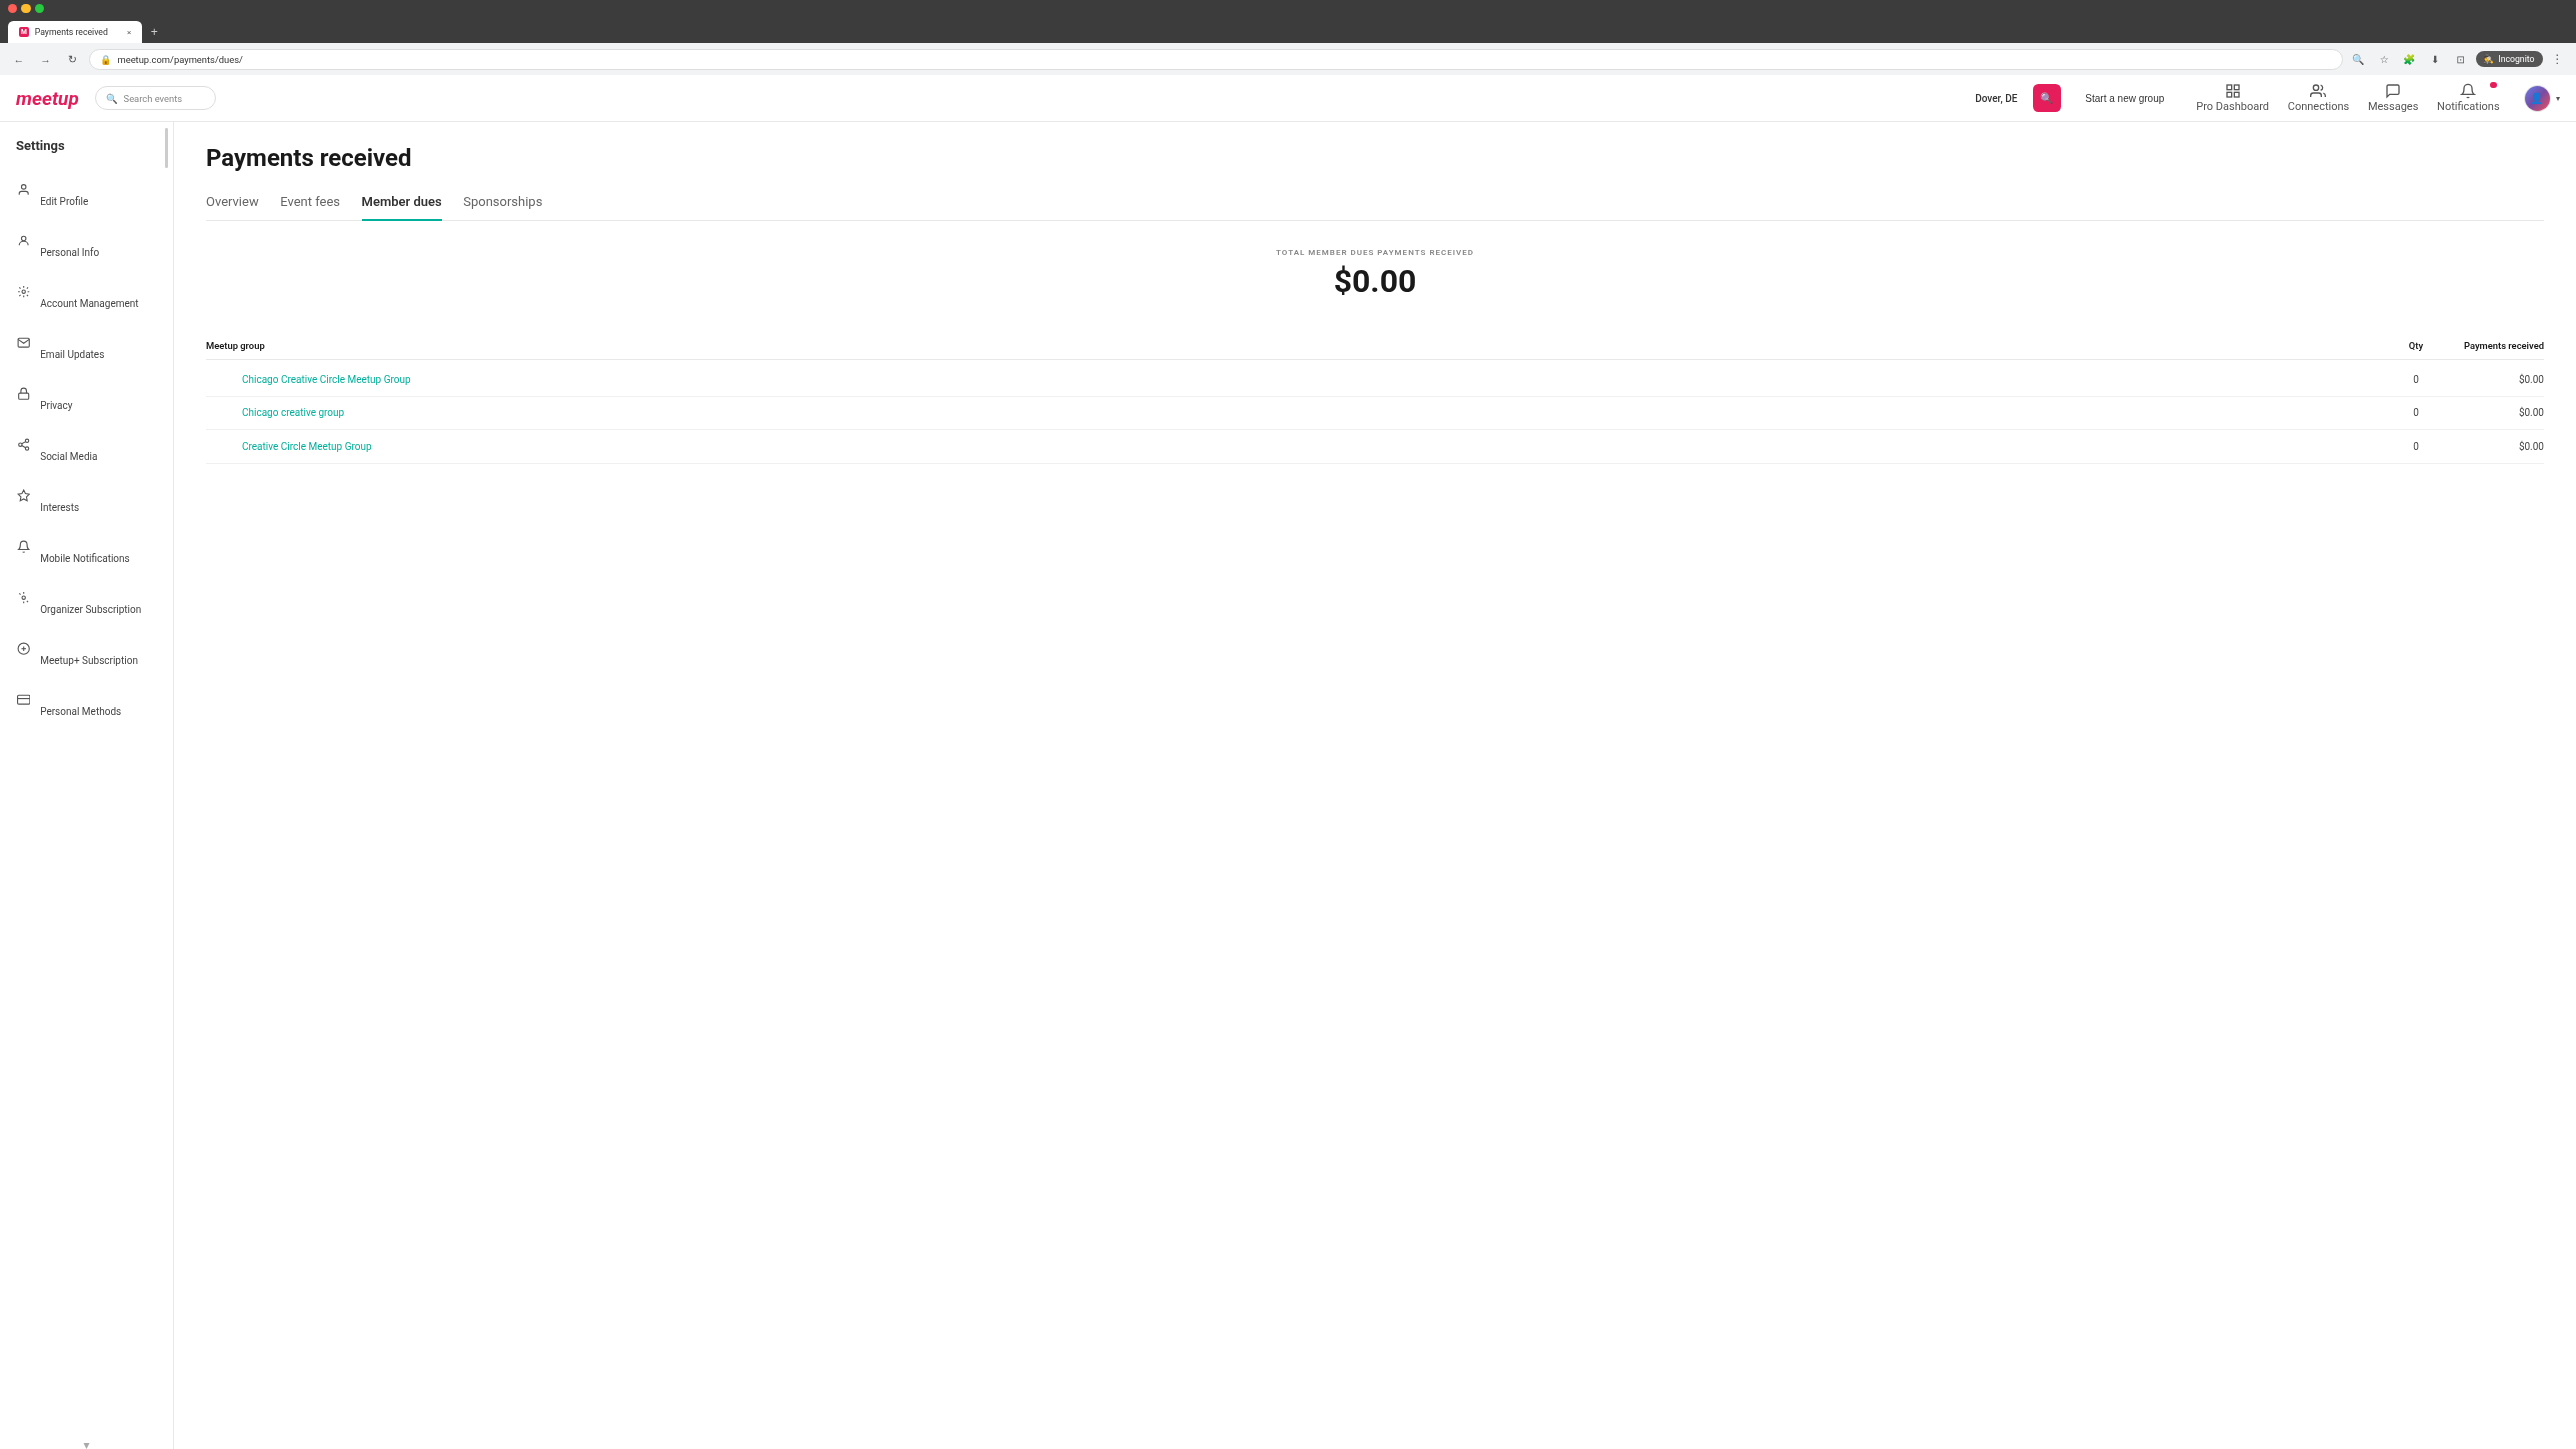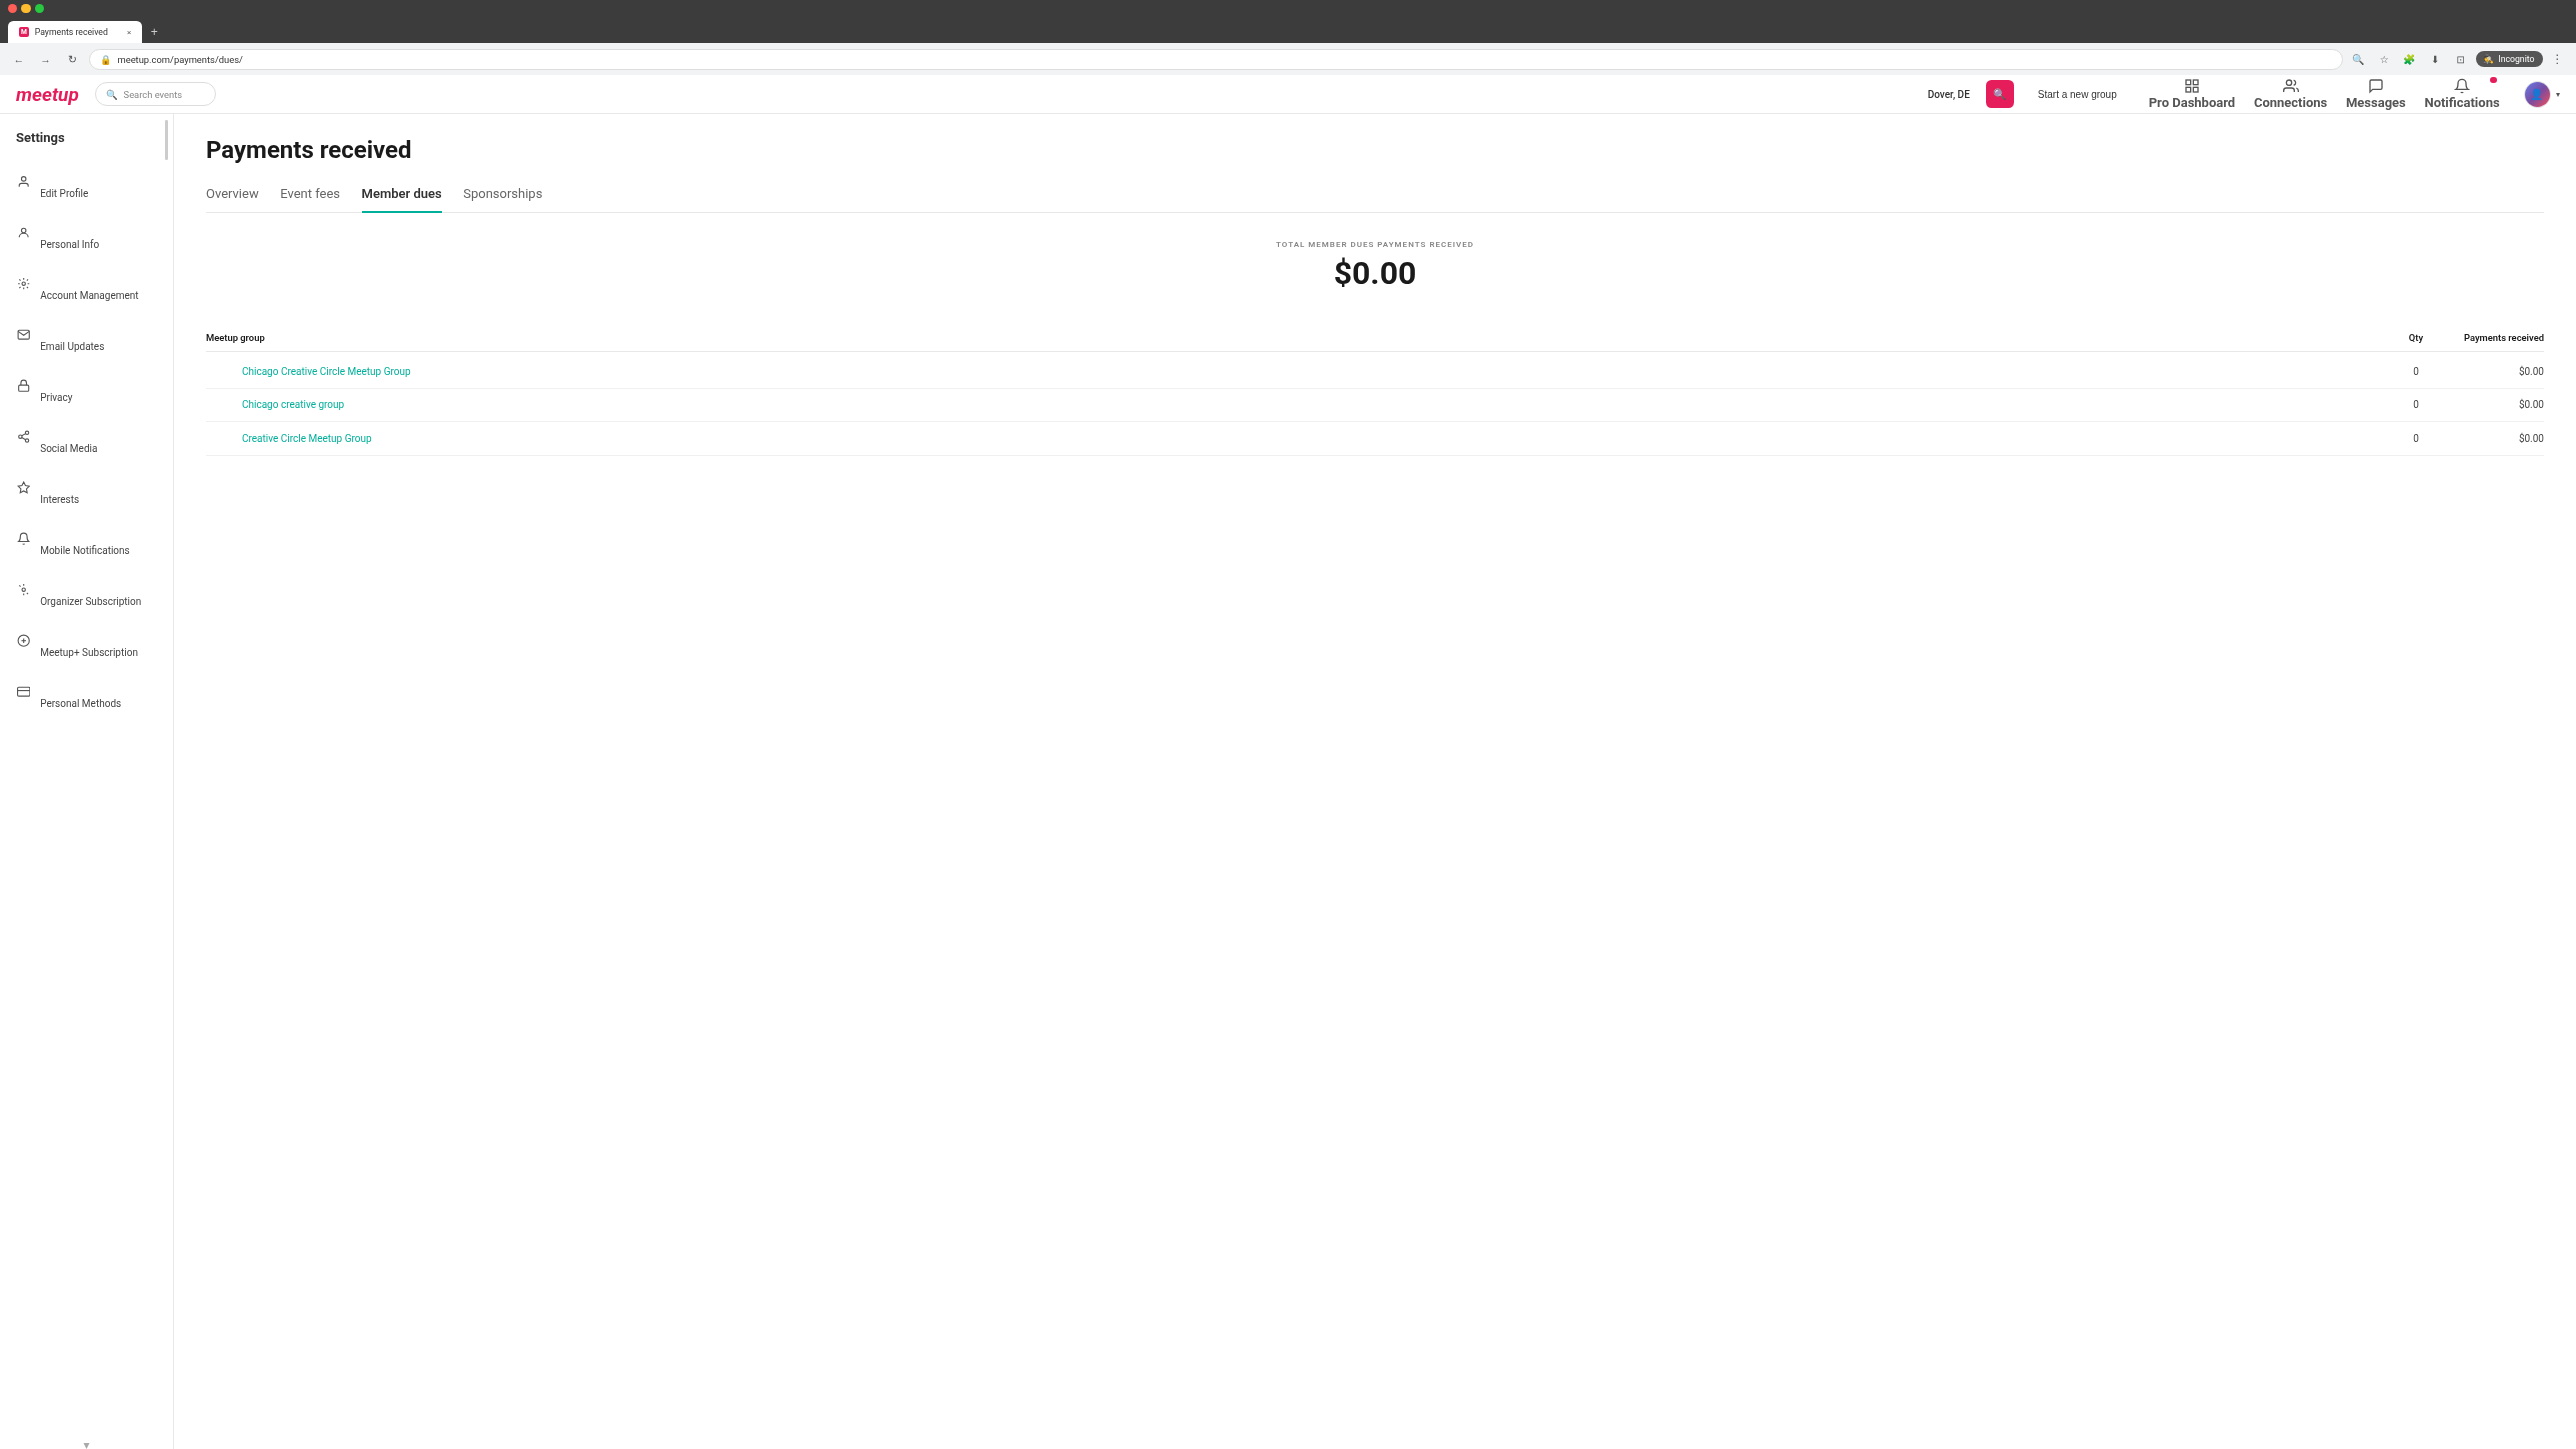--- a/index.html
+++ b/index.html
@@ -140,21 +140,21 @@
       display: flex;
       flex-direction: column;
       min-height: calc(100vh - 64px);
     }
 
     
     .site-header {
       display: flex;
       align-items: center;
       padding: 0 16px;
-      height: 39px;
+      height: 47px;
       border-bottom: 0.7px solid #e8e8e8;
       gap: 16px;
       background: #fff;
     }
     .logo {
       font-size: 19px;
       font-weight: 700;
       color: #e51d5a;
       font-style: italic;
       text-decoration: none;
@@ -209,21 +209,21 @@
       align-items: center;
       padding: 4px 8px;
       cursor: pointer;
       border-radius: 5.4px;
       font-size: 8px;
       color: #555;
       gap: 1.3px;
       position: relative;
     }
     .nav-icon-item svg { width: 16px; height: 16px; }
-    .nav-icon-label { font-size: 13px; color: #555; font-weight: 700; }
+    .nav-icon-label { font-size: 11px; color: #555; font-weight: 400; }
     .notification-dot {
       width: 6.7px; height: 6.7px;
       background: #e51d5a;
       border-radius: 50%;
       position: absolute;
       top: 2.7px;
       right: 10.7px;
     }
     .user-avatar {
       width: 27px; height: 27px;

